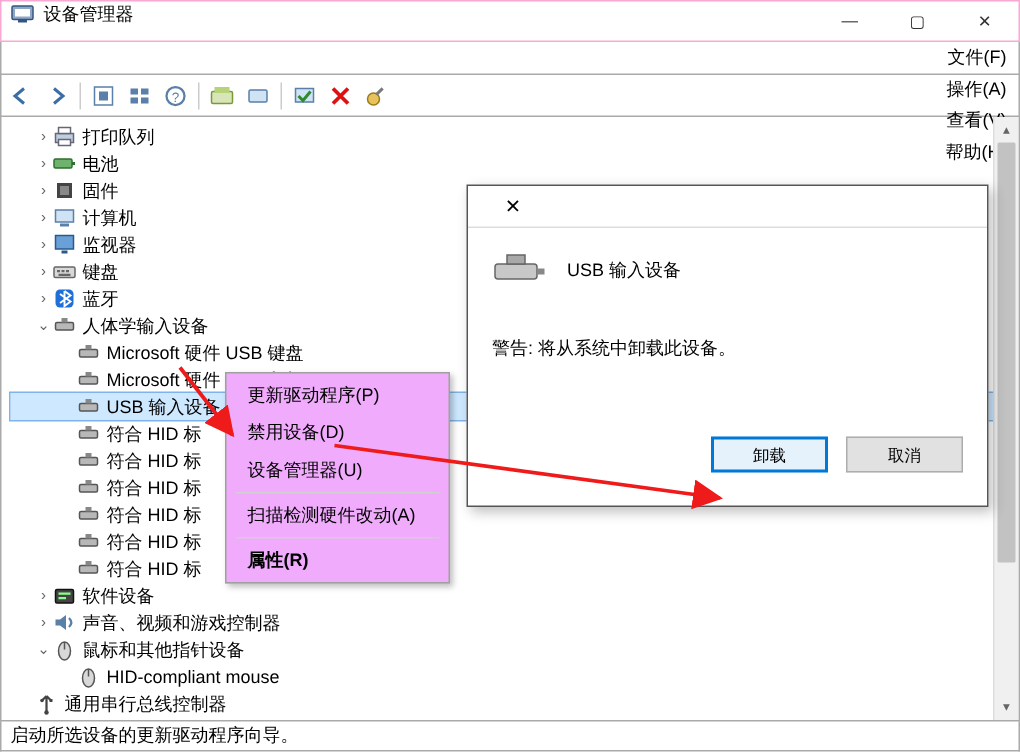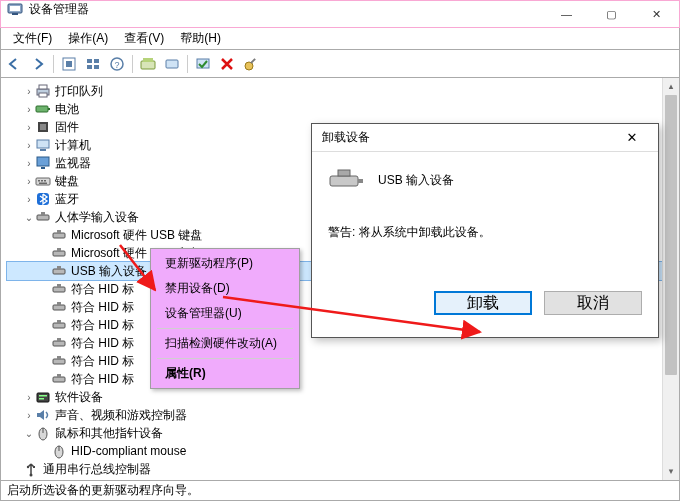--- a/index.html
+++ b/index.html
@@ -22,23 +22,24 @@
   }
   .titlebar .app-icon { width:16px; height:16px; display:inline-block; margin-right:6px; }
   .titlebar .title { flex:1; font-size:12px; }
   .win-btns { display:flex; }
   .win-btns div {
     width:45px; height:26px; display:flex; align-items:center; justify-content:center;
     font-family: "Segoe UI Symbol", sans-serif; font-size:11px; color:#333;
   }
   
   .menubar {
-    display:flex; align-items:center;
+    display:flex; align-items:flex-end;
     height:22px; border:1px solid #aaa; border-top:none;
     padding-left:4px;
+    flex-direction:column;
   }
   .menubar span { padding:2px 8px; }
   
   .toolbar {
     display:flex; align-items:center; height:28px;
     border:1px solid #aaa; border-top:none; padding-left:2px;
     gap:2px;
   }
   .tb-btn {
     width:22px; height:22px; display:flex; align-items:center; justify-content:center;
@@ -86,22 +87,22 @@
     height:28px; display:flex; align-items:center; padding:0 6px 0 10px;
     border-bottom:1px solid #ddd;
   }
   .dialog .dtitlebar .dtitle{flex:1;}
   .dialog .dtitlebar .dclose{ width:40px; text-align:center; font-size:13px;}
   .dialog .dbody { padding:14px 16px 8px 16px; }
   .dialog .drow1 { display:flex; align-items:center; gap:14px; margin-bottom:30px;}
   .dialog .dwarn { margin:4px 0 50px 0; }
   .dialog .dbtns { display:flex; justify-content:flex-end; gap:12px; padding-bottom:14px;}
   .dialog .dbtn {
-    width:98px; height:24px; border:1px solid #adadad; background:#e1e1e1;
-    display:flex; align-items:center; justify-content:center; font-size:16px;
+    width:78px; height:24px; border:1px solid #adadad; background:#e1e1e1;
+    display:flex; align-items:center; justify-content:center; font-size:11px;
   }
   .dialog .dbtn.primary { border:2px solid #0078d7; background:#e5f1fb; }
 
   
   .status {
     height:20px; border:1px solid #aaa; border-top:none;
     display:flex; align-items:center; padding-left:6px; font-size:12px;
   }
 
   
@@ -458,21 +459,20 @@
   <div class="item">禁用设备(D)</div>
   <div class="item">设备管理器(U)</div>
   <div class="sep"></div>
   <div class="item">扫描检测硬件改动(A)</div>
   <div class="sep"></div>
   <div class="item" style="font-weight:bold">属性(R)</div>
 </div>
 
 <div class="dialog">
   <div class="dtitlebar">
-    <span class="dtitle">卸载设备</span>
     <span class="dclose">✕</span>
   </div>
   <div class="dbody">
     <div class="drow1">
       <span>
         <svg width="36" height="28" viewBox="0 0 36 28">
             <rect x="2" y="10" width="28" height="10" rx="2" fill="#c8c8c8" stroke="#666"></rect>
             <rect x="10" y="4" width="12" height="6" fill="#a8a8a8" stroke="#666"></rect>
             <rect x="30" y="13" width="5" height="4" fill="#888"></rect>
           </svg>

